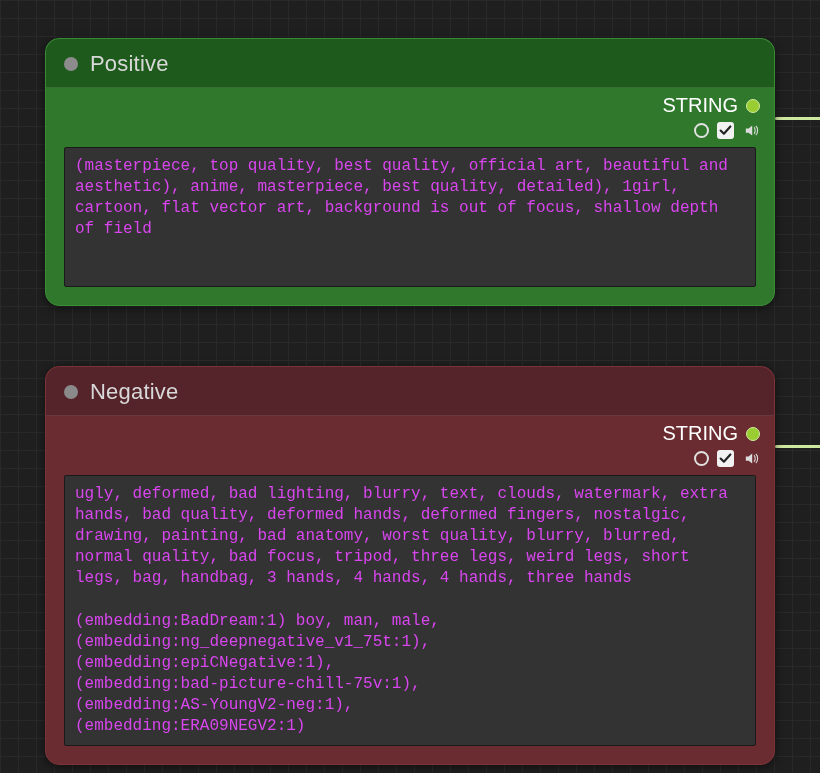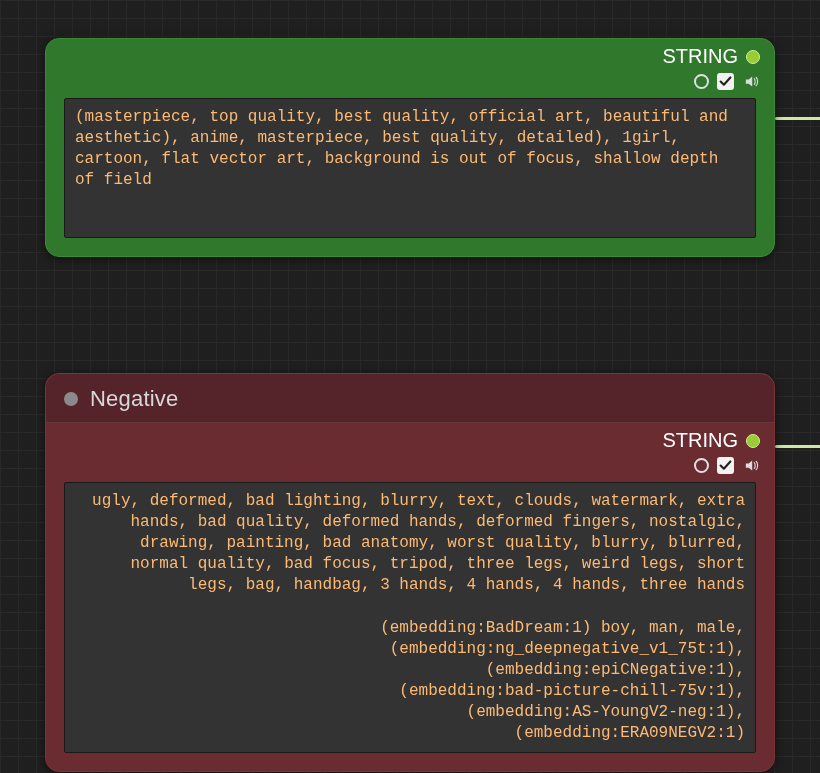--- a/index.html
+++ b/index.html
@@ -25,21 +25,20 @@
     }
     .node-green {
       top: 38px;
       background: #2f782c;
       border: 1px solid #3a8b36;
     }
     .node-red {
       top: 366px;
       background: #6a2c30;
       border: 1px solid #7b3338;
-      margin-top: 7px;
     }
     .title-bar {
       display: flex;
       align-items: center;
       gap: 12px;
       padding: 12px 18px 10px 18px;
     }
     .node-green .title-bar { border-bottom: 1px solid rgba(255,255,255,0.12); }
     .node-red .title-bar { border-bottom: 1px solid rgba(255,255,255,0.10); }
     .node-green .top-radius { background: #1e5a1b; }
@@ -112,49 +111,53 @@
       align-items: center;
       justify-content: center;
       cursor: pointer;
     }
     .speaker svg { width: 17px; height: 17px; }
     .textbox {
       margin: 4px 18px 18px 18px;
       background: #333333;
       border: 1px solid #1a1a1a;
       border-radius: 2px;
-      color: #fdba74;
+      color: #d946ef;
       font-family: "Consolas","Menlo","Courier New",monospace;
       font-size: 16px;
       line-height: 1.32;
       padding: 8px 10px;
       white-space: pre-wrap;
       word-break: break-word;
       resize: none;
       outline: none;
       min-height: 140px;
     }
-    .textbox-neg { min-height: 250px; text-align: right; }
+    .textbox-neg { min-height: 250px; }
     
     .wire {
       position: absolute;
       height: 2.5px;
       background: #cfe8a0;
       border-radius: 2px;
     }
     .wire1 { top: 117px; left: 775px; width: 50px; }
     .wire2 { top: 445px; left: 775px; width: 50px; }
   </style>
 </head>
 <body>
 
 <div class="wire wire1"></div>
 <div class="wire wire2"></div>
 
 <div class="node node-green">
+  <div class="title-bar top-radius">
+    <span class="collapse-dot"></span>
+    <span class="title-text">Positive</span>
+  </div>
   <div class="output-row">
     <span class="output-label">STRING</span>
     <span class="output-dot"></span>
   </div>
   <div class="controls-row">
     <span class="ring"></span>
     <span class="checkbox">
       <svg viewBox="0 0 16 16">
           <path d="M2 8 L6 12 L14 3" stroke="#222" stroke-width="2.6" fill="none" stroke-linecap="round" stroke-linejoin="round"></path>
         </svg>

